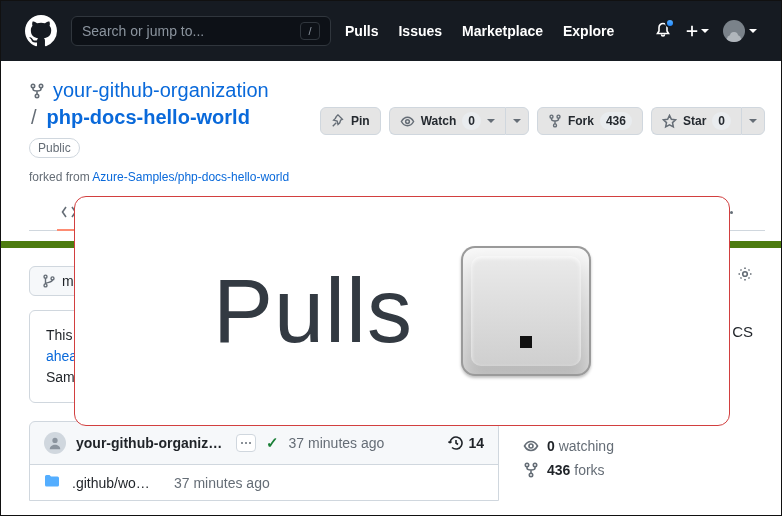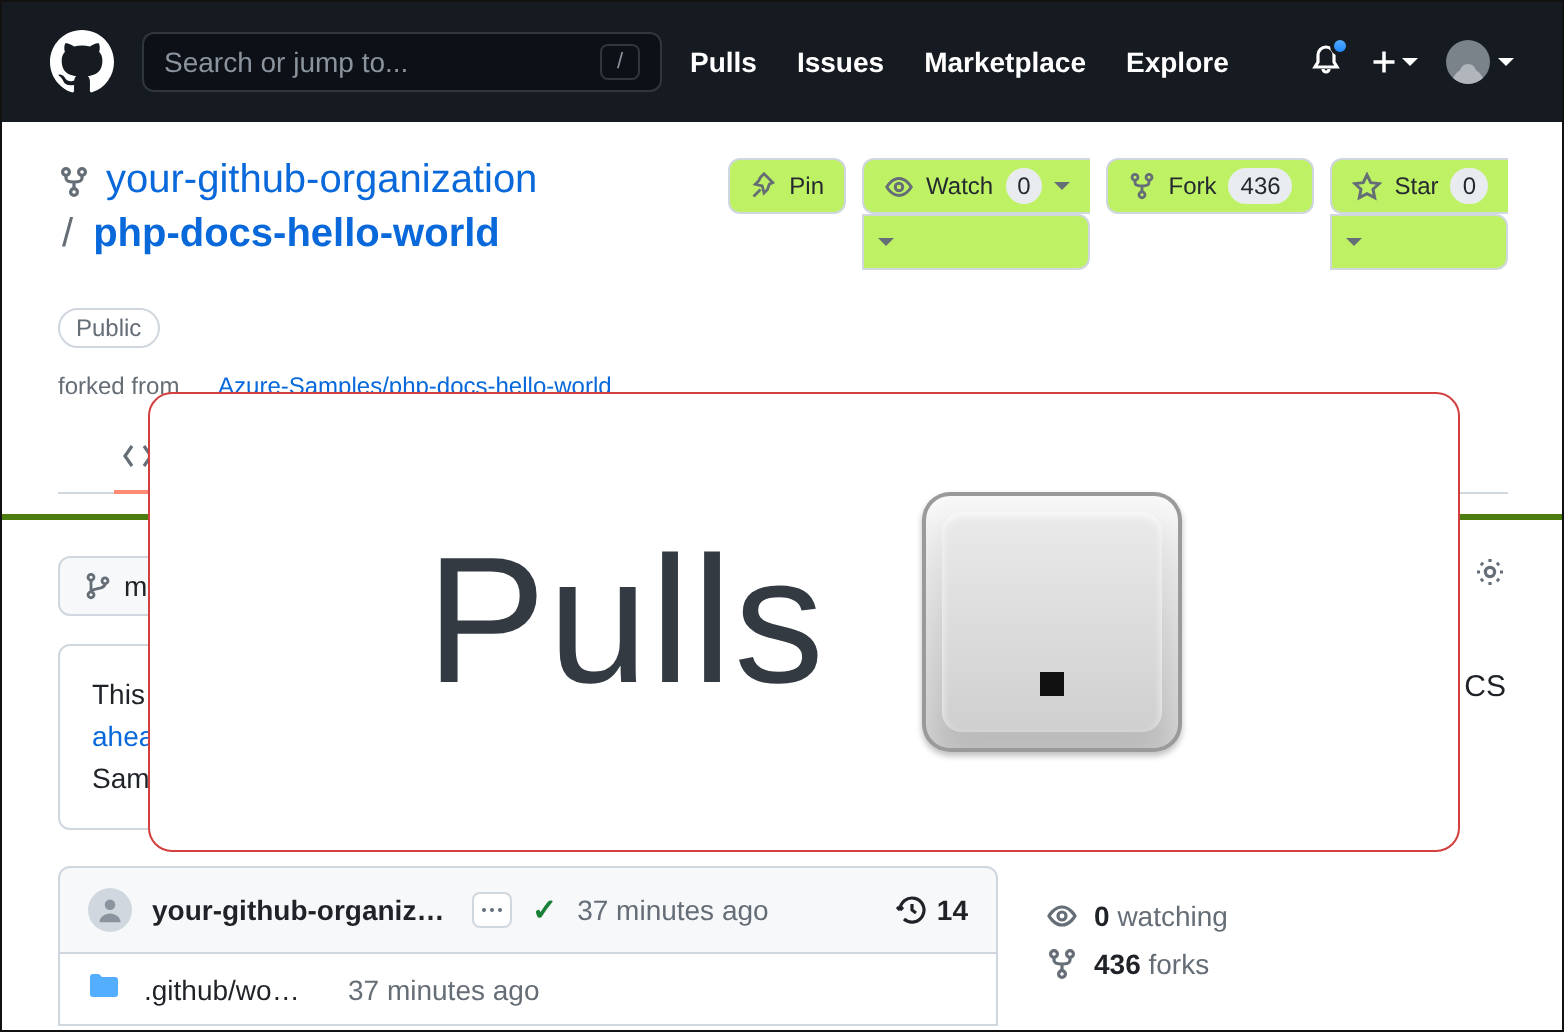--- a/index.html
+++ b/index.html
@@ -83,22 +83,22 @@
     overflow:hidden;
   }
   .person-sil::before{
     content:""; width:8px;height:8px;border-radius:50%;
     background:#b0b6bc; margin-bottom:2px;
     box-shadow:0 6px 0 4px #b0b6bc;
   }
 
   
   .repo-top {
-    padding: 18px 27px 10px 28px;
-    border-bottom: 3px solid #4d7c0f;
+    padding: 18px 16px 10px 28px;
+    border-bottom: 7px solid #4d7c0f;
     position:relative;
   }
   .repo-title-row {
     display:flex;
     align-items:flex-start;
     justify-content:space-between;
     gap:12px;
   }
   .repo-title {
     font-size: 20px;
@@ -114,48 +114,49 @@
   }
   .repo-title a { color:#0969da; text-decoration:none; }
   .repo-title .slashsep { margin:0 2px; color:#656d76; }
   .visibility-badge {
     border:1px solid #d0d7de;
     border-radius:999px;
     font-size:12px;
     color:#656d76;
     padding:0 8px;
     line-height:18px;
-    margin-top:21px;
+    margin-top:5px;
   }
   .forked-from {
     font-size:12px;
     color:#656d76;
     margin-top:8px;
   }
-  .forked-from a { color:#0969da; text-decoration:none;margin-left:16px; }
+  .forked-from a { color:#0969da; text-decoration:none; }
   .repo-actions {
     display:flex;
     gap:8px;
     flex-wrap:wrap;
   }
   .btn {
     display:flex;
     align-items:center;
     gap:6px;
-    background:#bef264;
+    background:#e5e5e5;
     border:1px solid #d0d7de;
     border-radius:6px;
     font-size:12px;
-    font-weight:400;
+    font-weight:700;
     padding:4px 10px;
     color:#24292f;
     height:28px;
     cursor:pointer;
-  }
-  .btn-group { display:flex;flex-direction:column; }
+    margin-top:28px;
+  }
+  .btn-group { display:flex; }
   .btn-seg-l { border-radius:6px 0 0 6px; border-right:0; }
   .btn-seg-r { border-radius:0 6px 6px 0; padding:4px 7px; }
   .btn .caret-d {
     width:0;height:0;
     border-left:4px solid transparent;
     border-right:4px solid transparent;
     border-top:4px solid #656d76;
   }
   .count-pill {
     background:#e9ecef;

